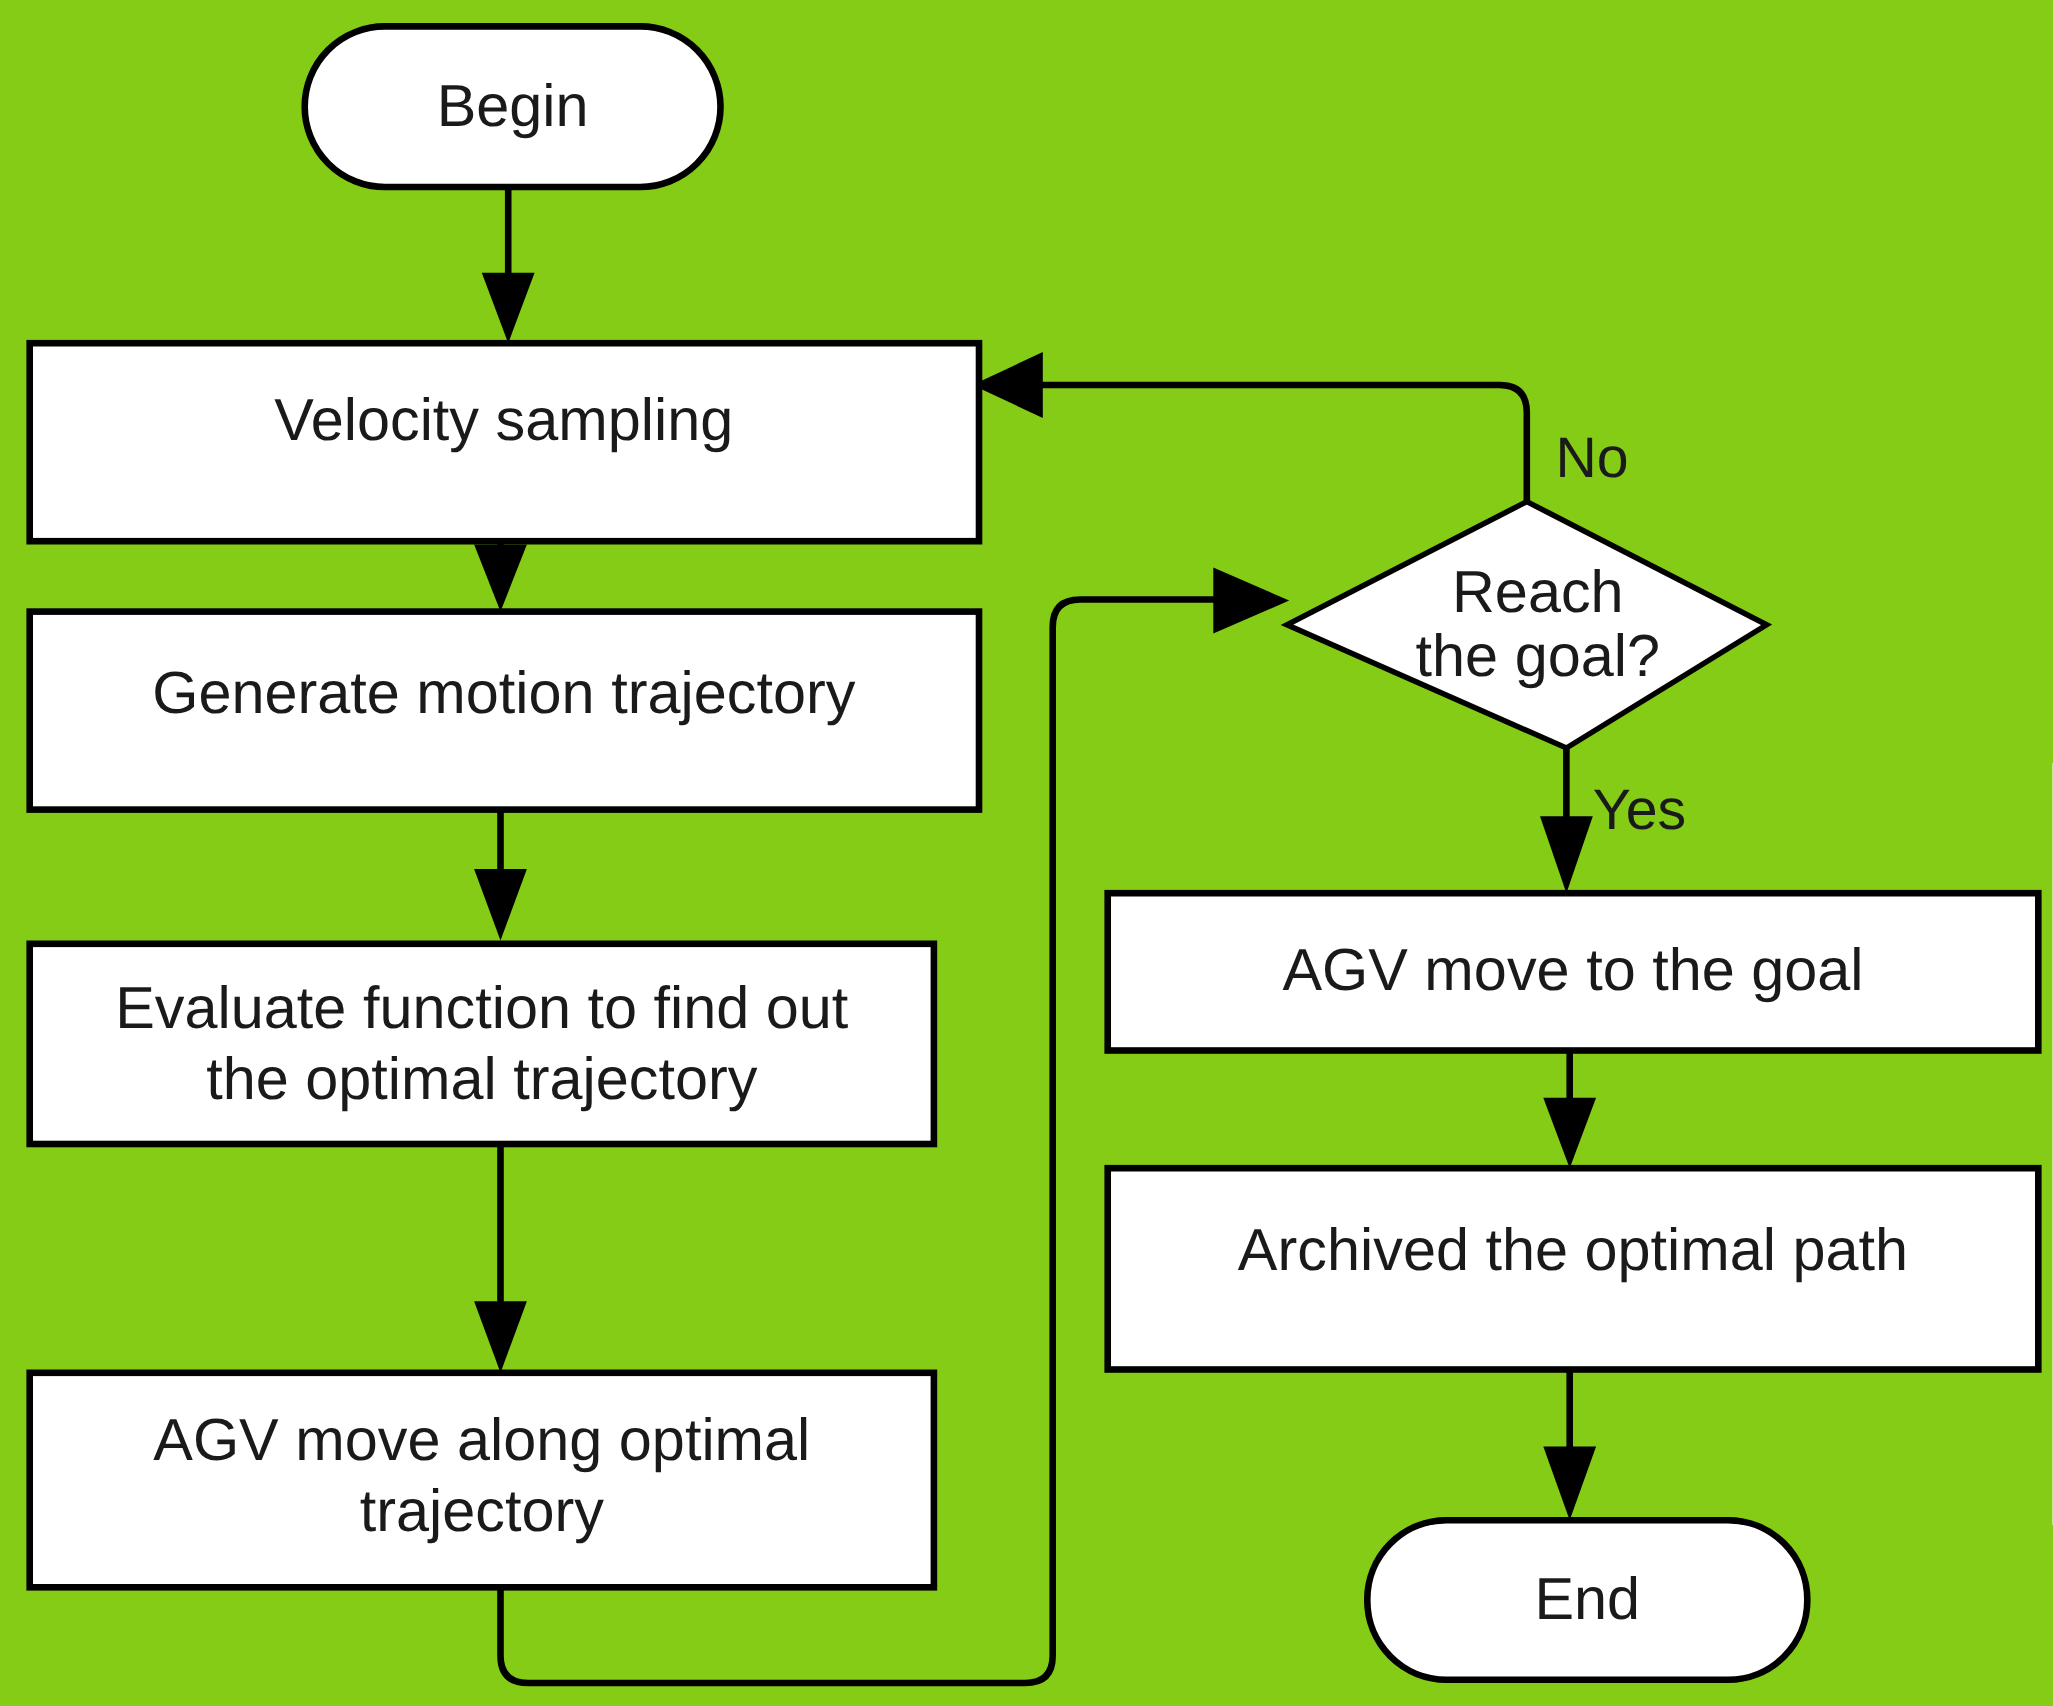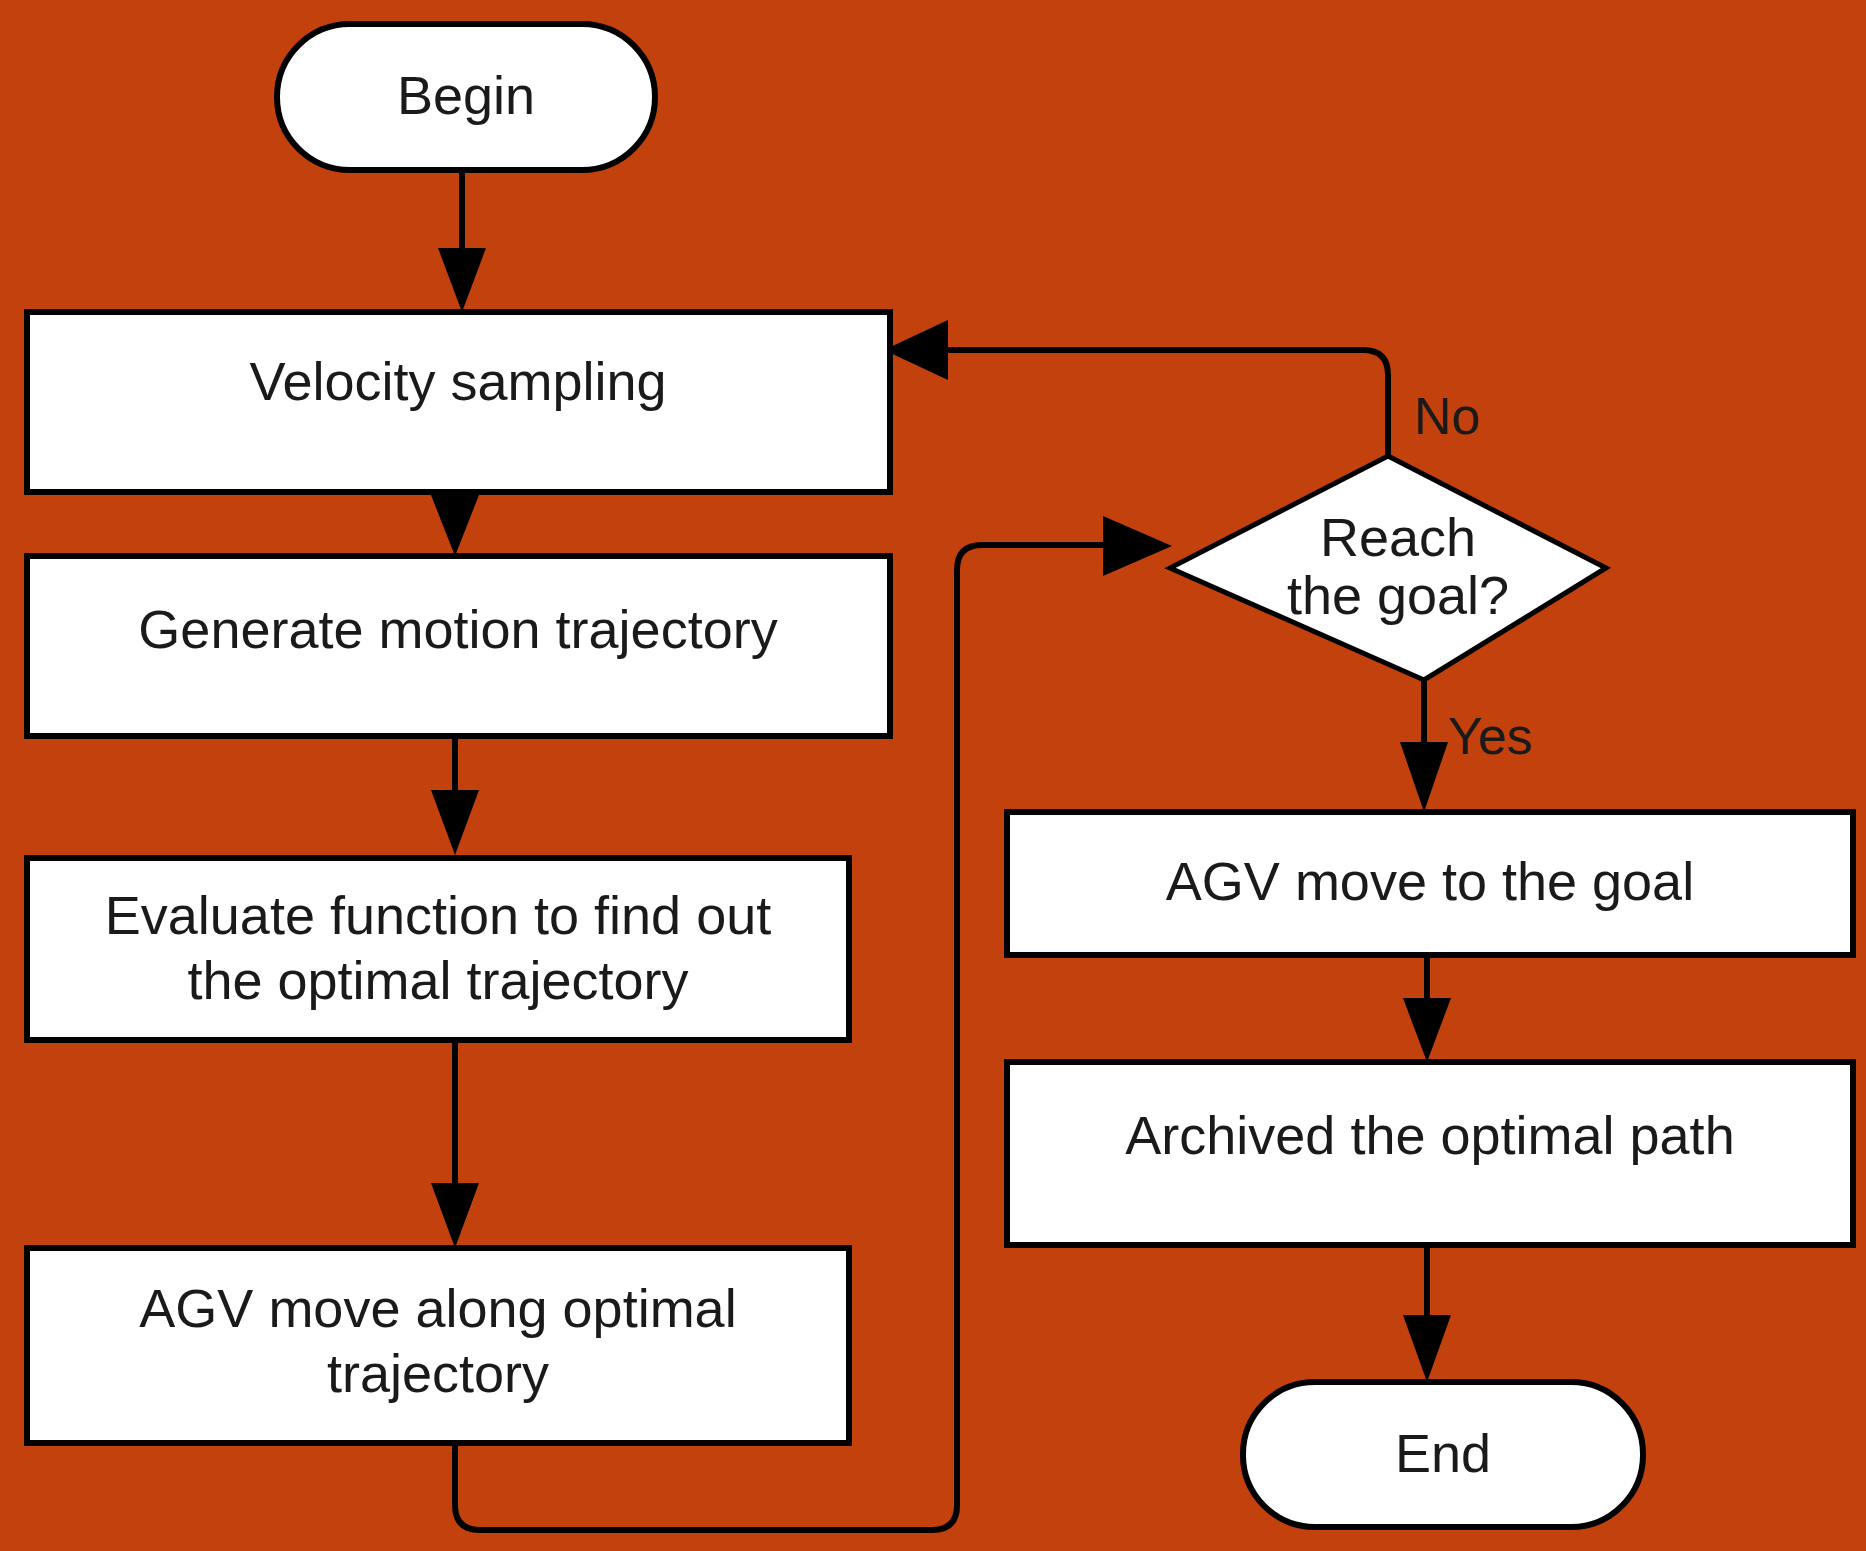--- a/index.html
+++ b/index.html
@@ -4,21 +4,21 @@
 <style>
   html, body {
     margin: 0;
     padding: 0;
     background: #ffffff;
   }
   #flow-root {
     position: relative;
     width: 1866px;
     height: 1551px;
-    background: #c2410c;
+    background: #84cc16;
     font-family: "Liberation Sans", sans-serif;
     overflow: hidden;
   }
   #flow-svg {
     position: absolute;
     top: 0;
     left: 0;
     width: 1866px;
     height: 1551px;
   }

